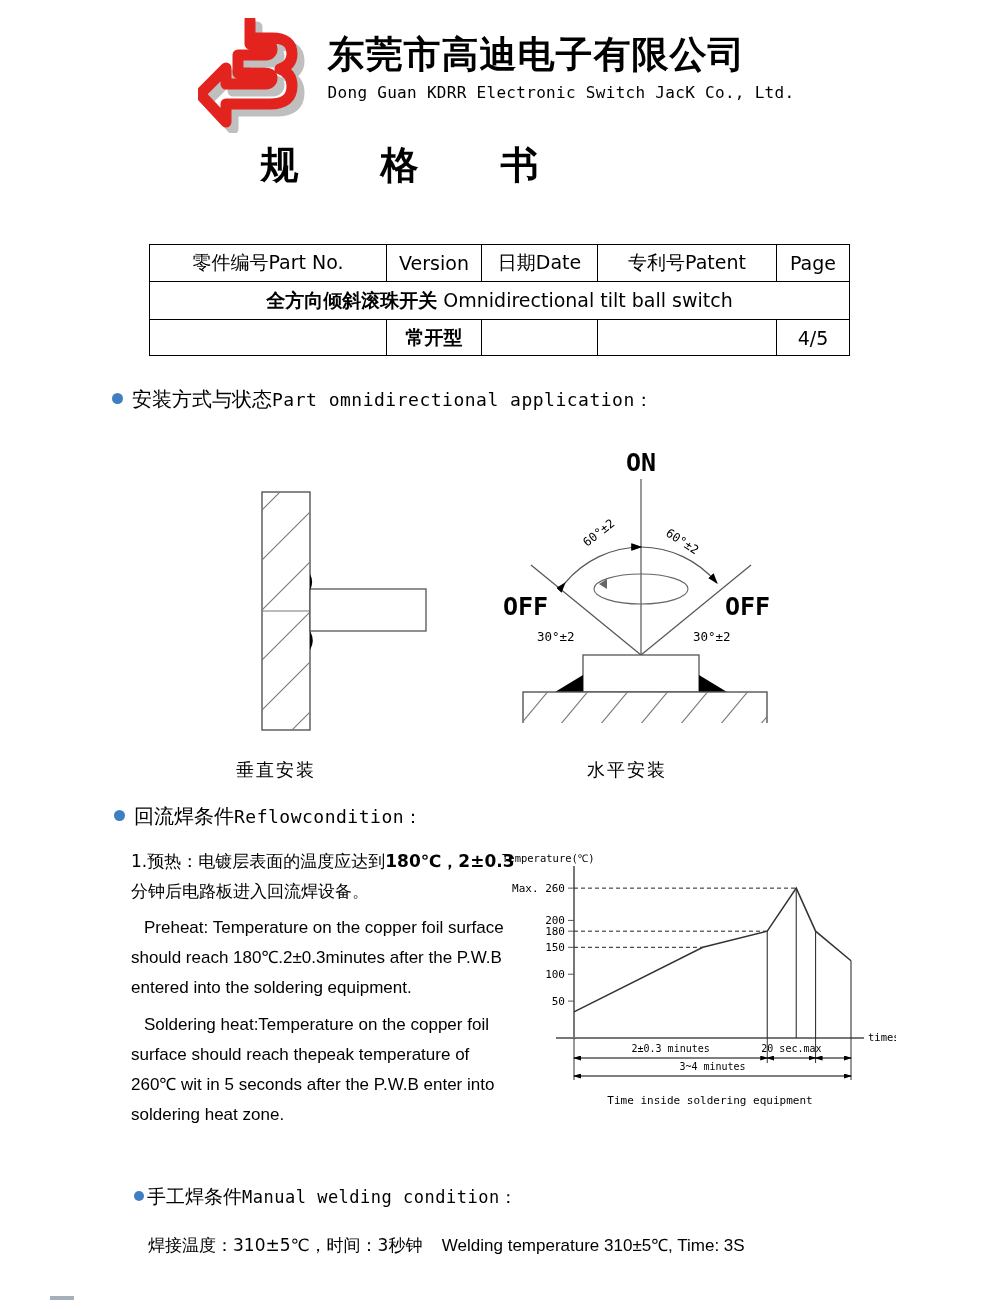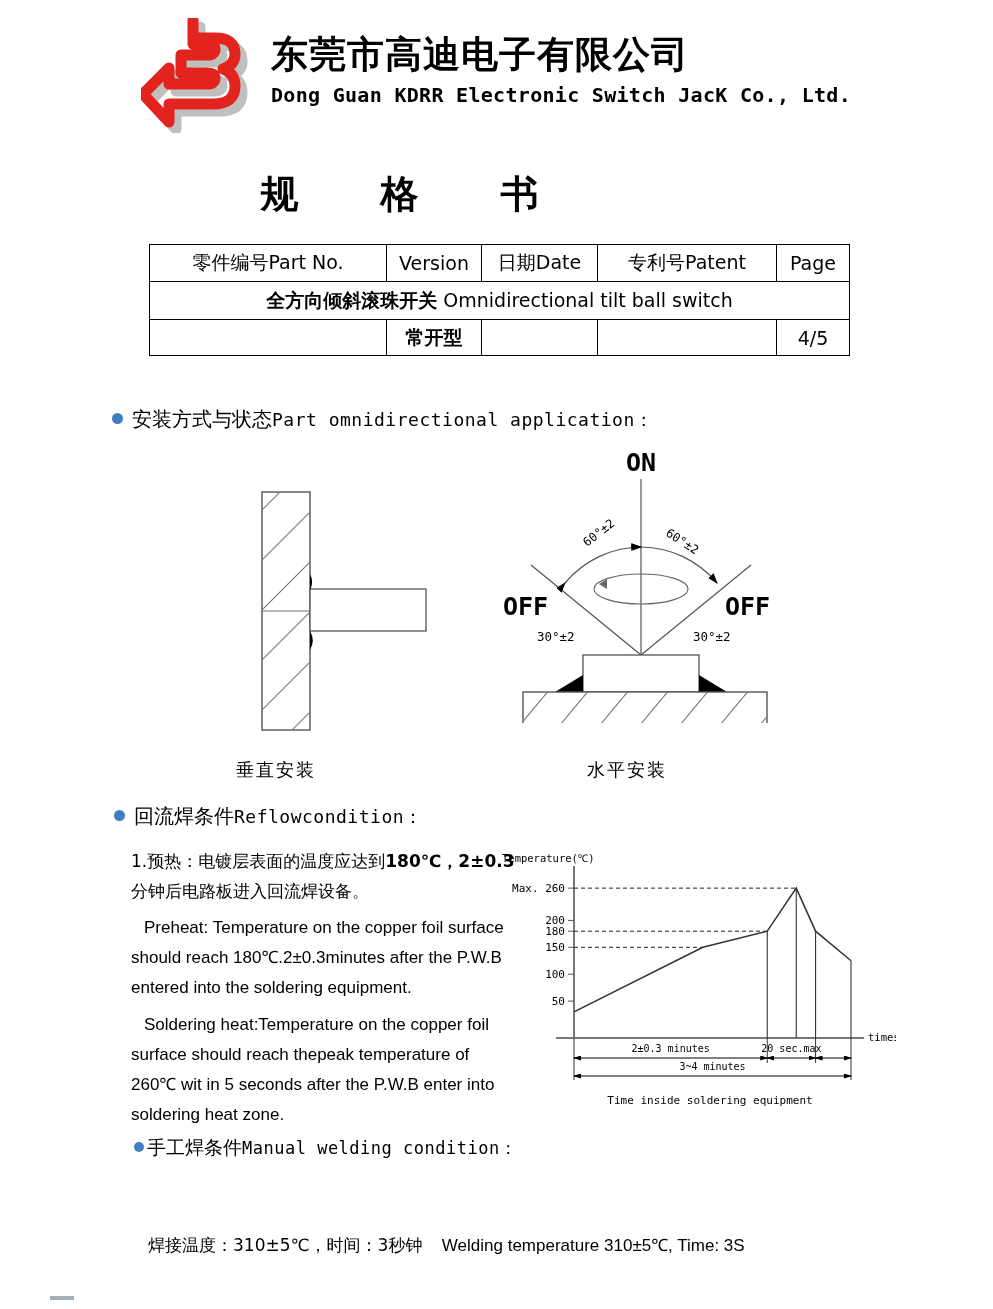--- a/index.html
+++ b/index.html
@@ -42,38 +42,37 @@
   .company-cn {
     font-family: "DejaVu Sans", sans-serif;
     font-size: 37px;
     font-weight: 700;
     letter-spacing: 1px;
     line-height: 1.15;
     white-space: nowrap;
   }
   .company-en {
     font-family: "DejaVu Sans Mono", monospace;
-    font-size: 20px;
-    font-weight: 700;
+    font-size: 16px;
+    font-weight: 400;
     letter-spacing: 0.3px;
     margin-top: 6px;
     white-space: nowrap;
   }
 
   .doc-title {
     position: absolute;
     left: 0; top: 140px;
     width: 799px;
     text-align: center;
     font-family: "DejaVu Sans", sans-serif;
     font-size: 38px;
     font-weight: 700;
     letter-spacing: 22px;
     text-indent: 22px;
-    margin-top: 29px;
   }
 
   
   .spec-table {
     position: absolute;
     left: 149px; top: 244px;
     width: 695px;
     border-collapse: collapse;
     table-layout: fixed;
   }
@@ -112,23 +111,23 @@
   .sec-head .cn {
     font-family: "DejaVu Sans", sans-serif;
     font-size: 20px;
   }
   .sec-head .en {
     font-family: "DejaVu Sans Mono", monospace;
     font-size: 18px;
     letter-spacing: 0.5px;
   }
 
-  #sec-mount { left: 112px; top: 406px; }
+  #sec-mount { left: 112px; top: 386px; }
   #sec-reflow { left: 114px; top: 803px; }
-  #sec-manual { left: 134px; top: 1135px; }
+  #sec-manual { left: 134px; top: 1184px; }
   #sec-manual .cn { font-size: 19px; font-weight: 500; }
   #sec-manual .en { font-size: 17px; }
 
   
   .diagram-vert {
     position: absolute;
     left: 246px; top: 486px;
   }
   .diagram-horiz {
     position: absolute;

